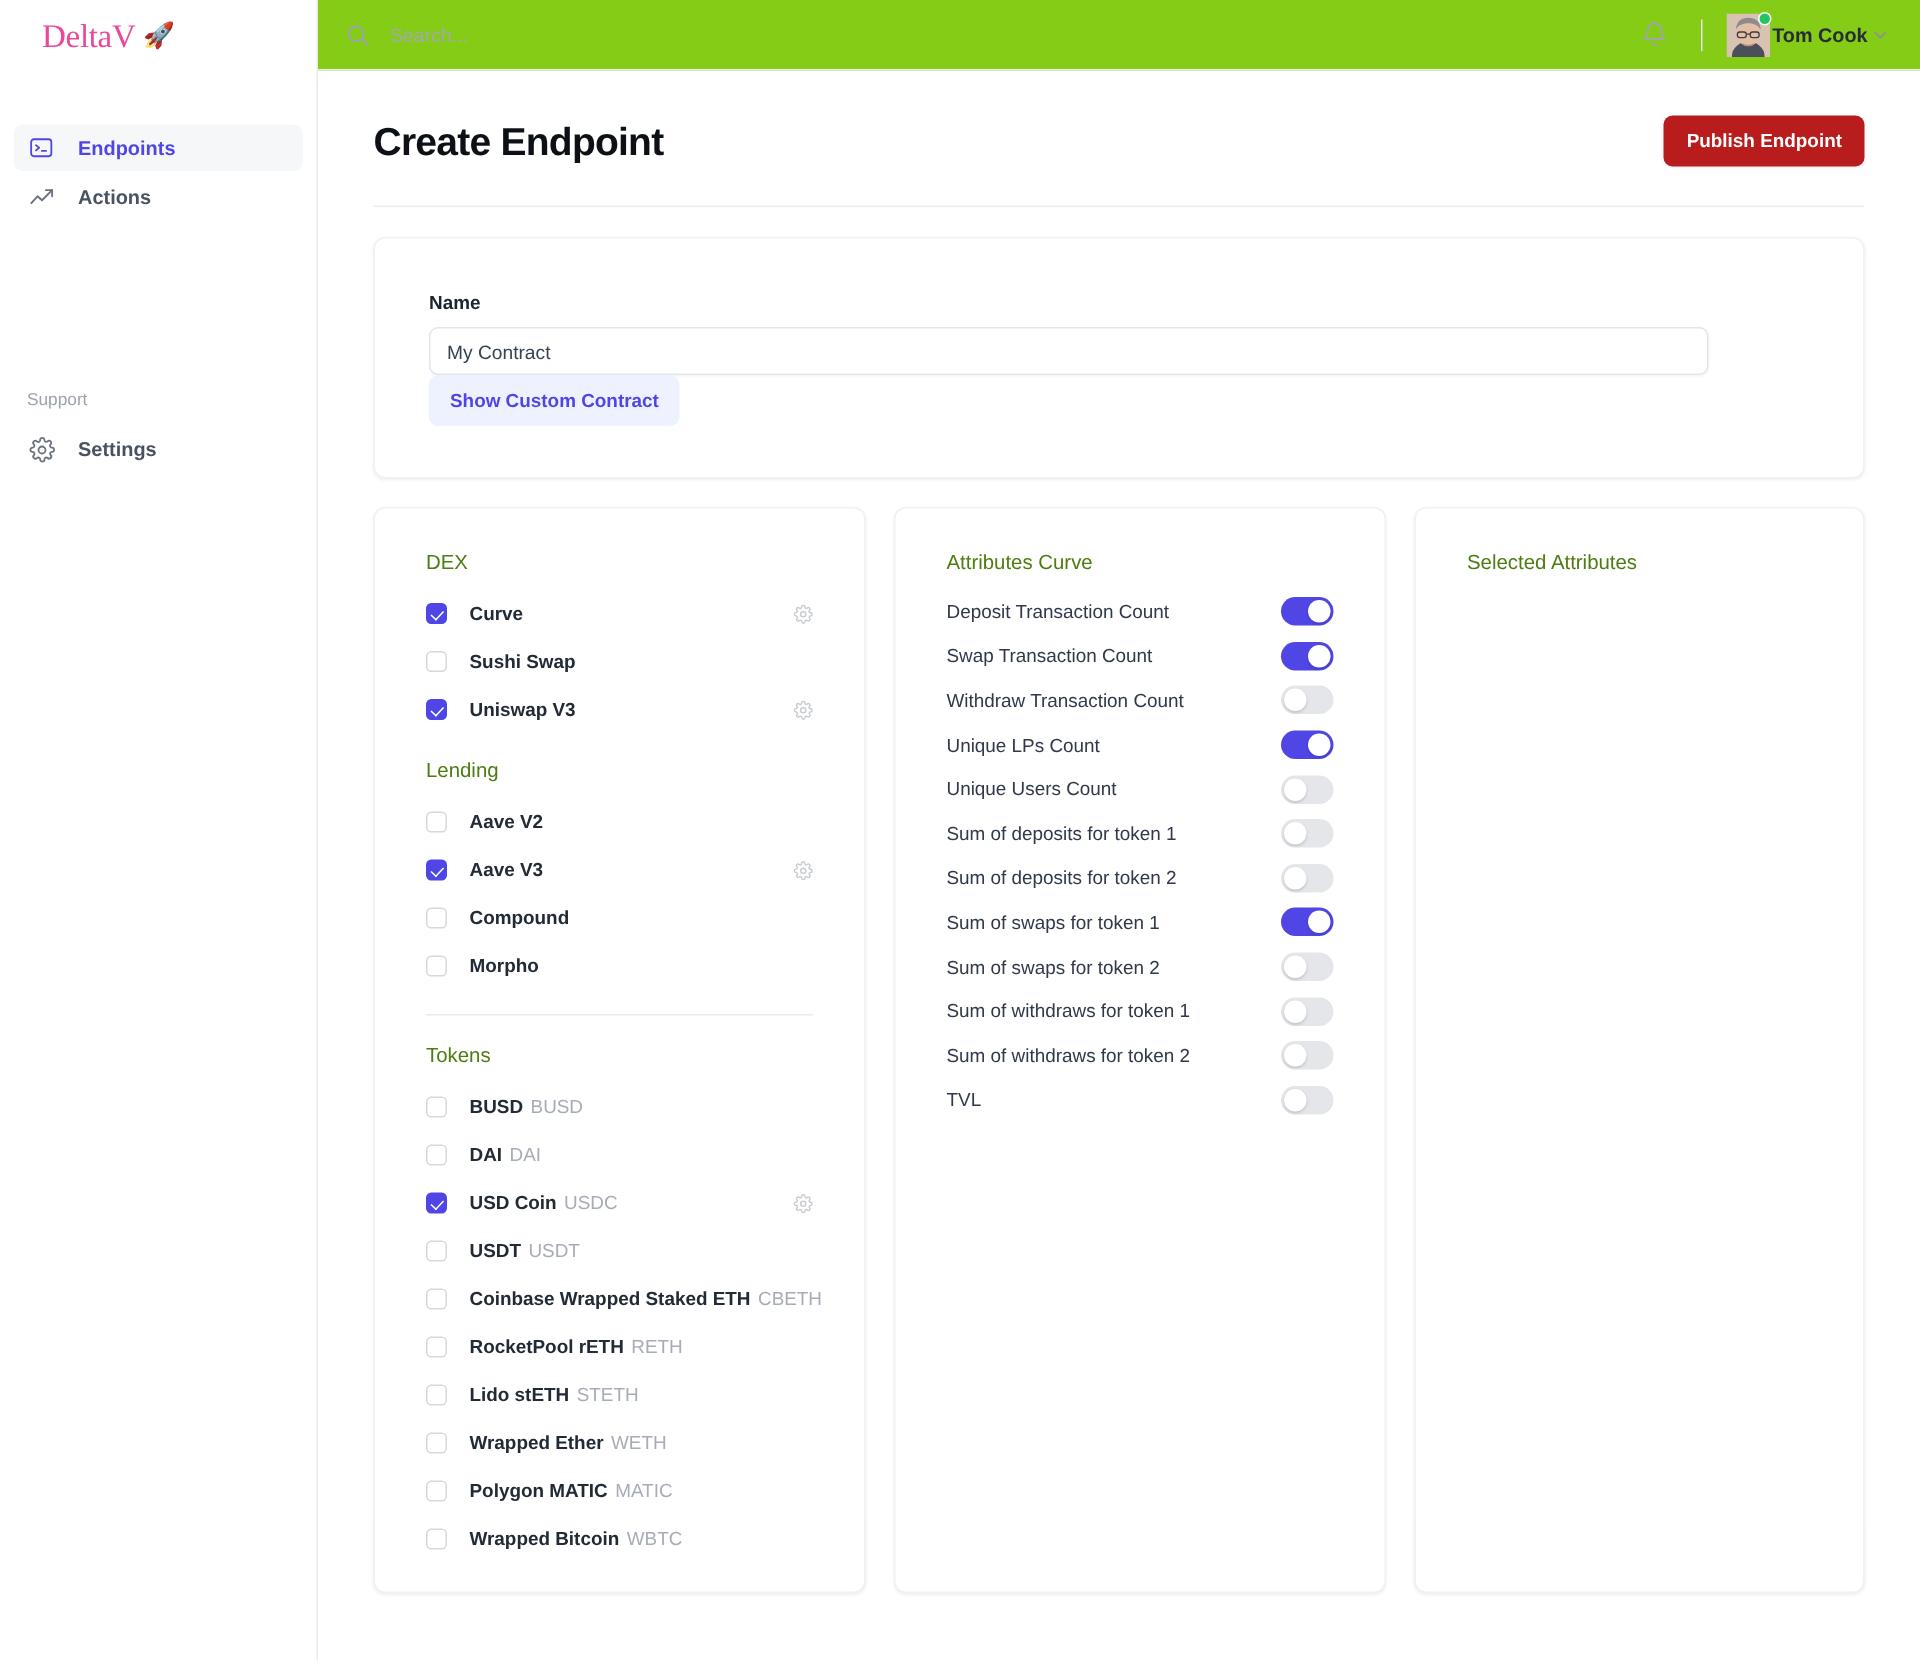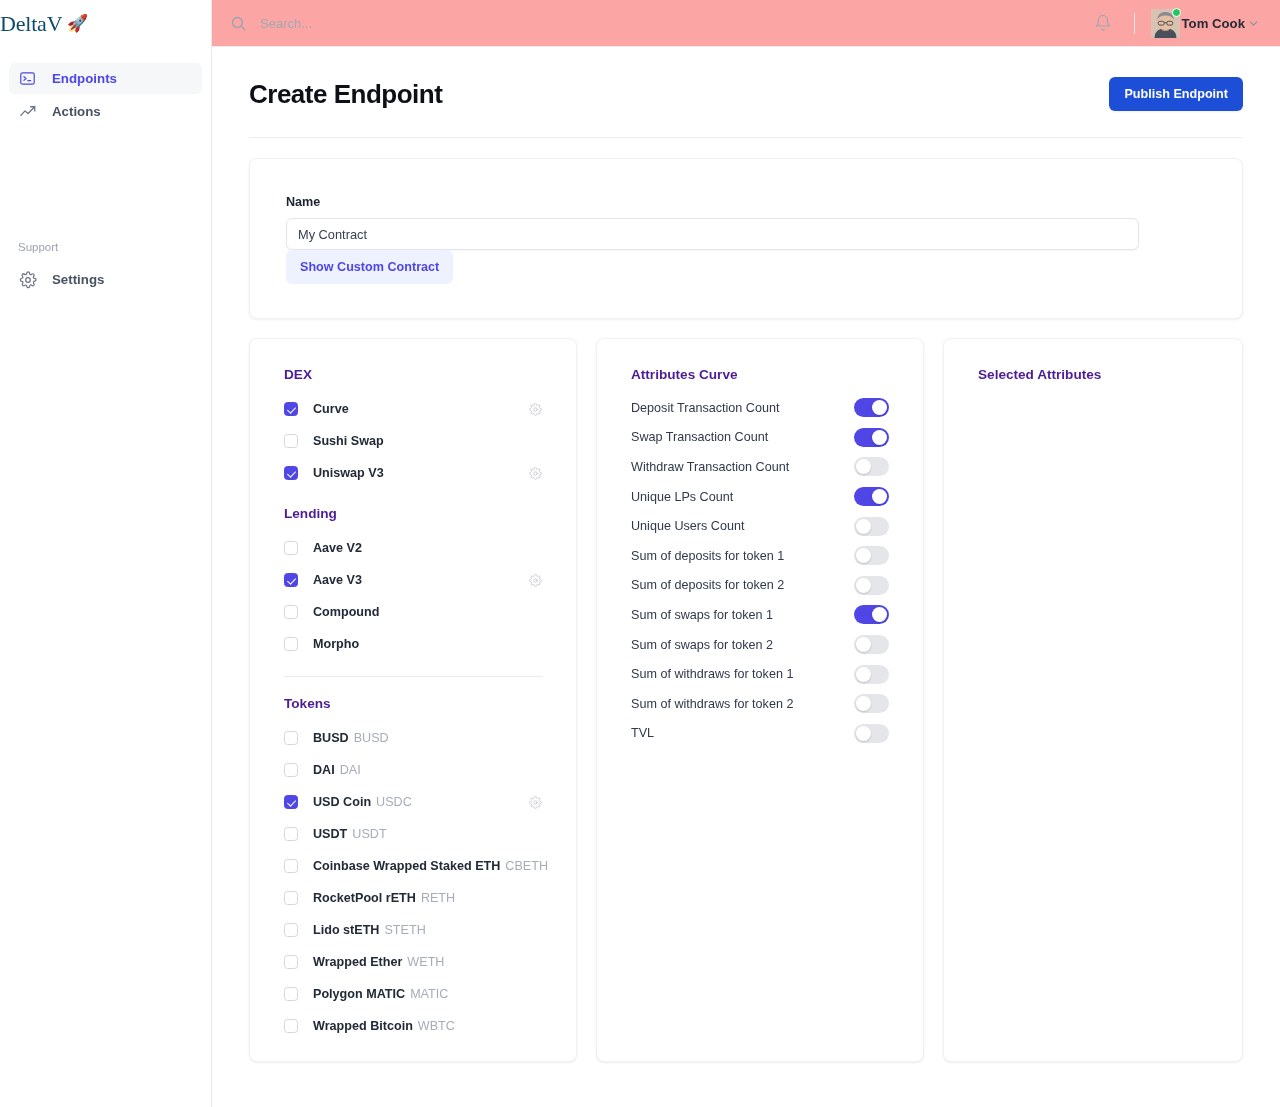--- a/index.html
+++ b/index.html
@@ -16,28 +16,28 @@
   .sidebar {
     width: 212px; min-width: 212px; height: 1107px;
     background: #ffffff;
     border-right: 1px solid #e9eaee;
     padding: 0;
     position: relative;
   }
   .logo {
     height: 47px;
     display: flex; align-items: center;
-    padding-left: 0;
+    padding-left: 28px;
     font-family: "Liberation Serif", serif;
     font-size: 22px;
     letter-spacing: -0.2px;
-    color: #0c4a6e;
+    color: #ec4899;
   }
   .logo .rocket { font-size: 17px; margin-left: 5px; }
-  .nav { margin-top: 16px; padding: 0 9px; }
+  .nav { margin-top: 36px; padding: 0 9px; }
   .nav-item {
     display: flex; align-items: center; gap: 15px;
     height: 31px; padding: 0 9px;
     border-radius: 6px;
     font-size: 13.3px; font-weight: bold;
     color: #4a5262;
     margin-bottom: 2px;
     cursor: pointer;
   }
   .nav-item.active { background: #f6f7f9; color: #4f46e5; }
@@ -52,21 +52,21 @@
   .support-nav .nav-item { margin-bottom: 6px; }
 
   
   .main { flex: 1; height: 1107px; display: flex; flex-direction: column; background: #ffffff; }
 
   .topbar {
     height: 47px; min-height: 47px;
     border-bottom: 1px solid #e9eaee;
     display: flex; align-items: center;
     padding: 0 20px 0 18px;
-    background: #fca5a5;
+    background: #84cc16;
   }
   .search-wrap { display: flex; align-items: center; gap: 13px; flex: 1; }
   .search-icon { color: #9ca2ad; display:flex; }
   .search-input {
     border: none; outline: none; background: transparent;
     font-size: 13px; font-family: "Liberation Sans", sans-serif;
     color: #374151; width: 330px;
   }
   .search-input::placeholder { color: #a3a8b3; }
   .topbar-right { display: flex; align-items: center; gap: 0; }
@@ -89,21 +89,21 @@
   .chev { color: #8b919d; display:flex; }
 
   
   .content { flex: 1; overflow: hidden; padding: 0 21px; }
   .page-head {
     display: flex; align-items: center; justify-content: space-between;
     padding: 30px 16px 0 16px;
   }
   .page-title { font-size: 26px; font-weight: bold; letter-spacing: -0.5px; color: #0d1117; }
   .publish-btn {
-    background: #1d4ed8; color: #fff;
+    background: #b91c1c; color: #fff;
     border: none; border-radius: 6px;
     font-size: 12.6px; font-weight: bold;
     font-family: "Liberation Sans", sans-serif;
     padding: 10px 15px; cursor: pointer;
     box-shadow: 0 1px 2px rgba(16,24,40,.06);
   }
   .head-rule { margin: 26px 16px 0 16px; height: 1px; background: #eceef1; }
 
   
   .card {
@@ -131,21 +131,21 @@
     padding: 10px 14px; cursor: pointer;
   }
 
   
   .columns { display: flex; gap: 19px; margin: 19px 16px 0 16px; }
   .col-card { padding: 28px 34px 0 34px; }
   .col-left { width: 328px; height: 724px; }
   .col-mid { width: 328px; height: 724px; }
   .col-right { flex: 1; height: 724px; }
 
-  .group-title { font-size: 13.6px; font-weight: bold; color: #4c1d95; margin-bottom: 11px; }
+  .group-title { font-size: 13.6px; font-weight: normal; color: #4d7c0f; margin-bottom: 11px; }
   .group-title.spaced { margin-top: 17px; }
 
   
   .cb-row { display: flex; align-items: center; height: 32px; }
   .cb {
     width: 14px; height: 14px; border-radius: 3.5px;
     border: 1px solid #d4d7dd; background: #fff;
     flex-shrink: 0; position: relative; cursor: pointer;
   }
   .cb.checked { background: #4f46e5; border-color: #4f46e5; }

